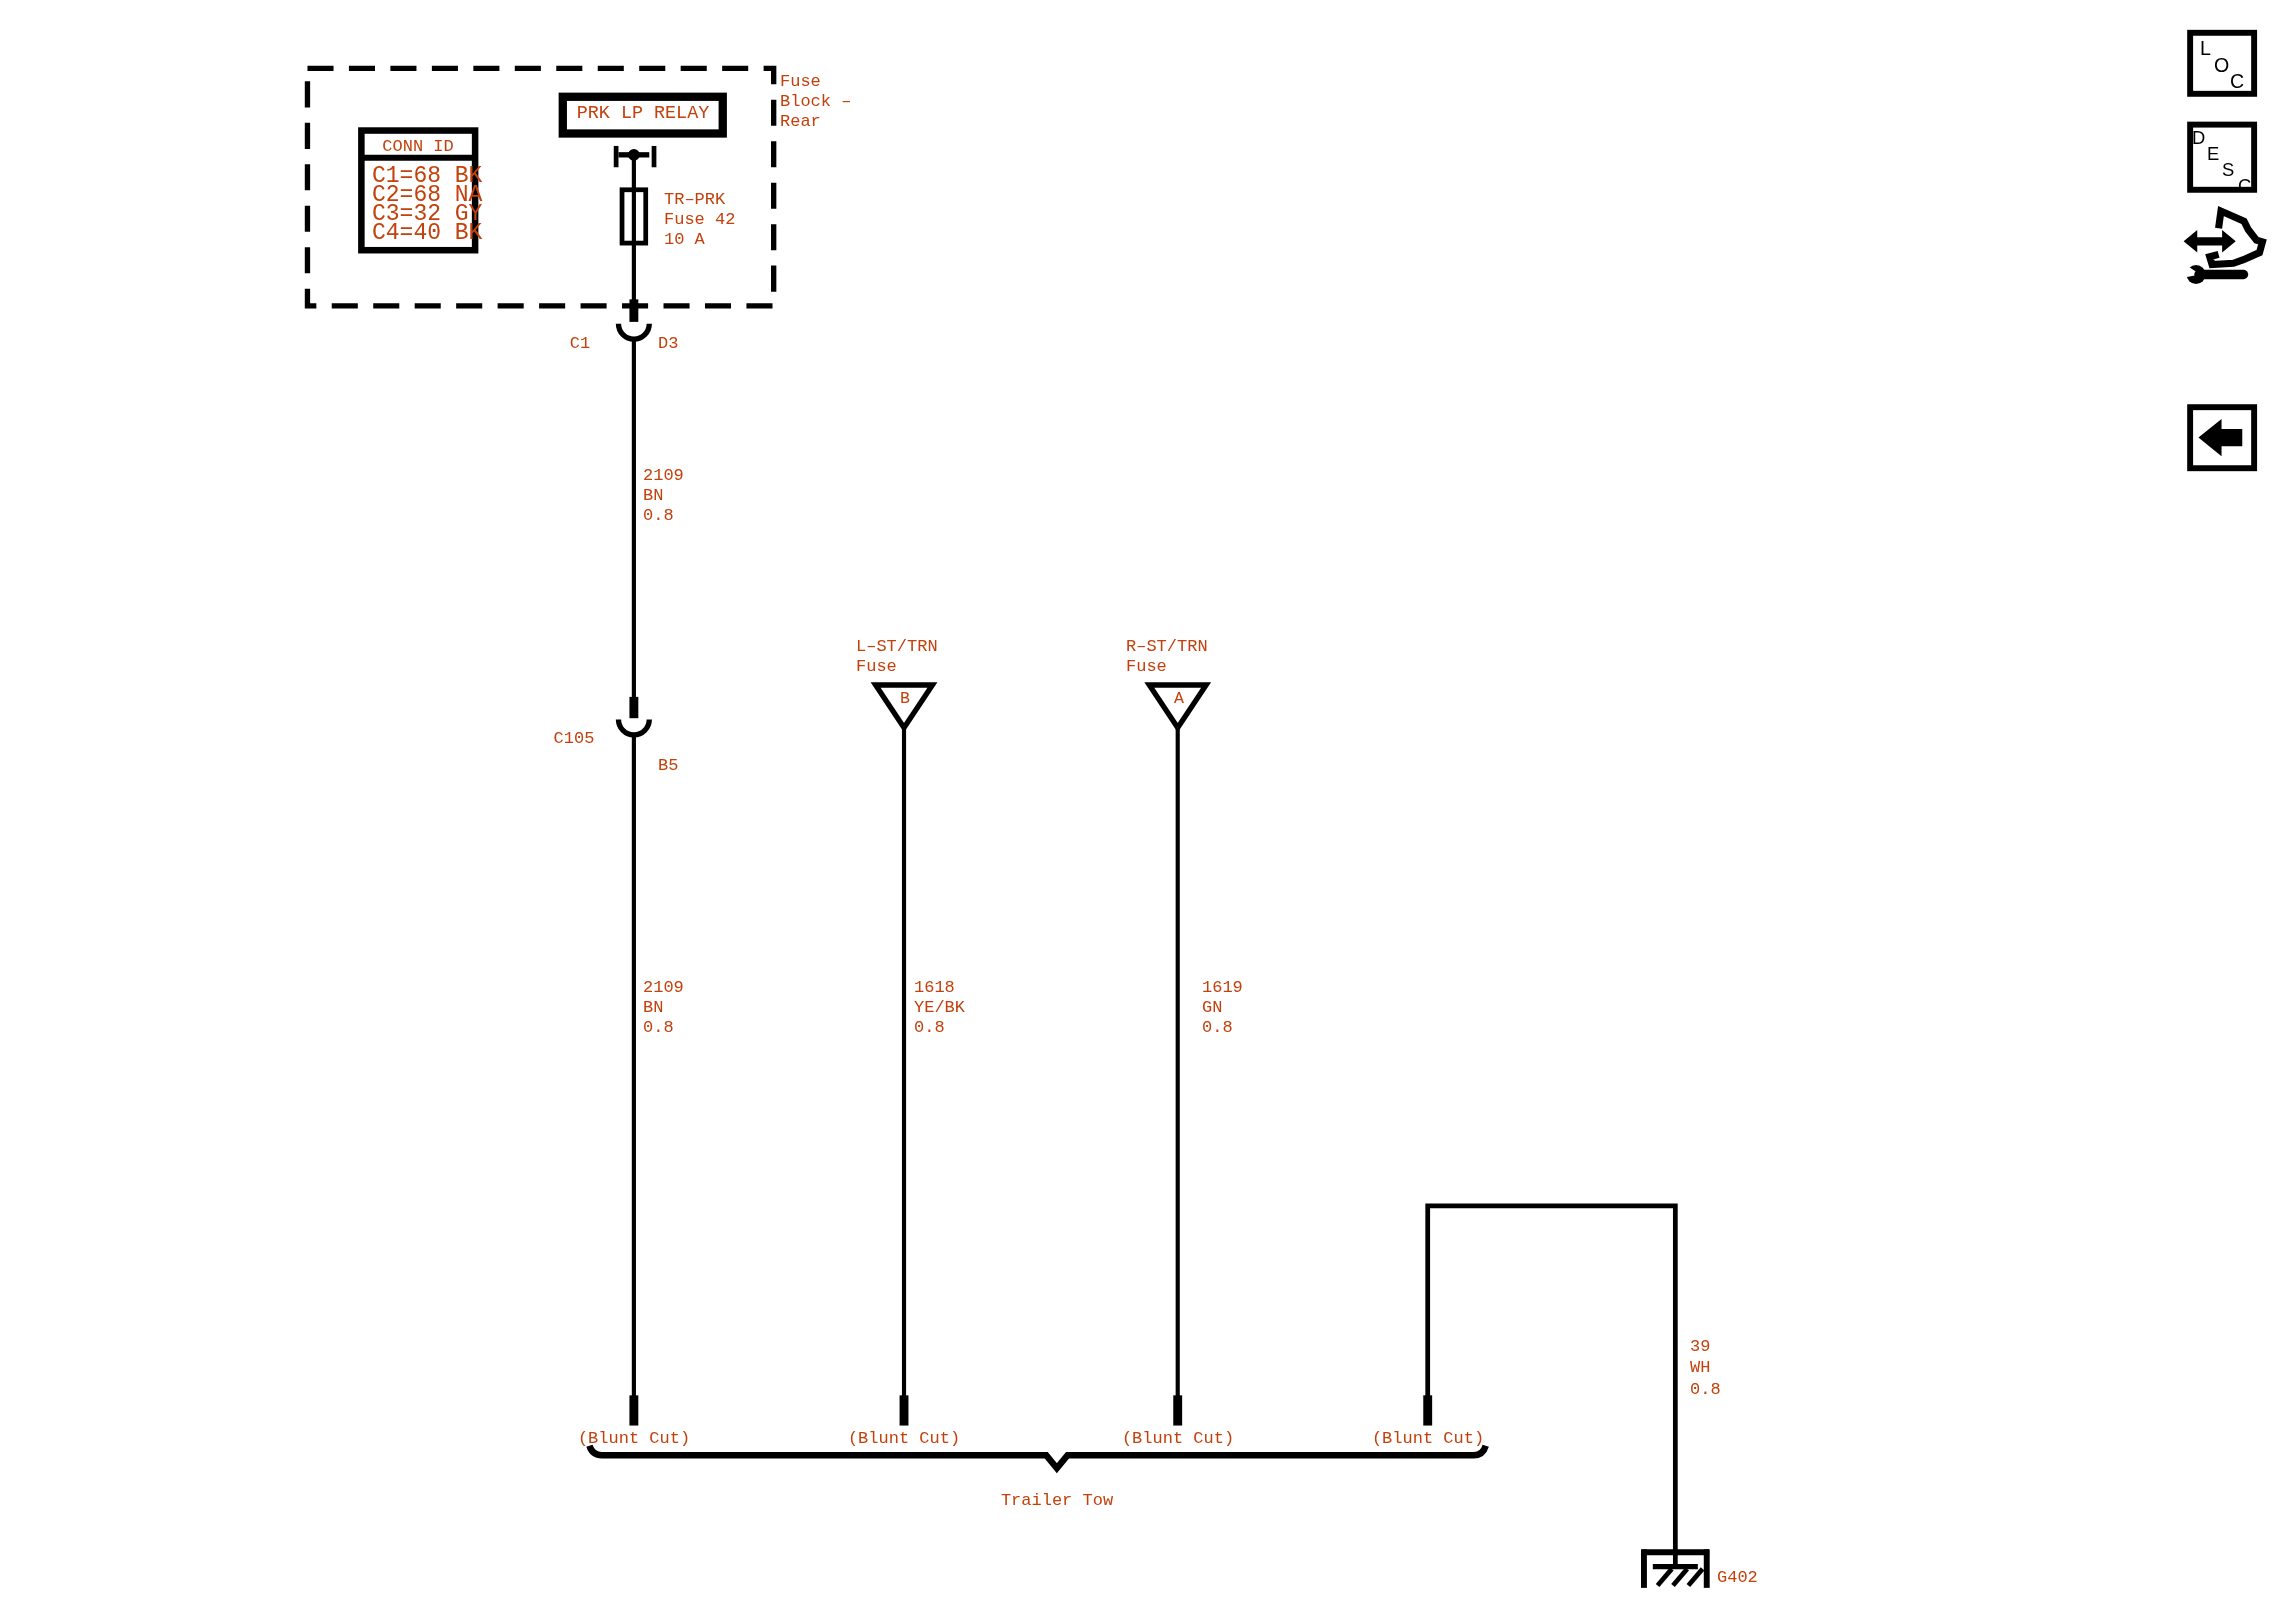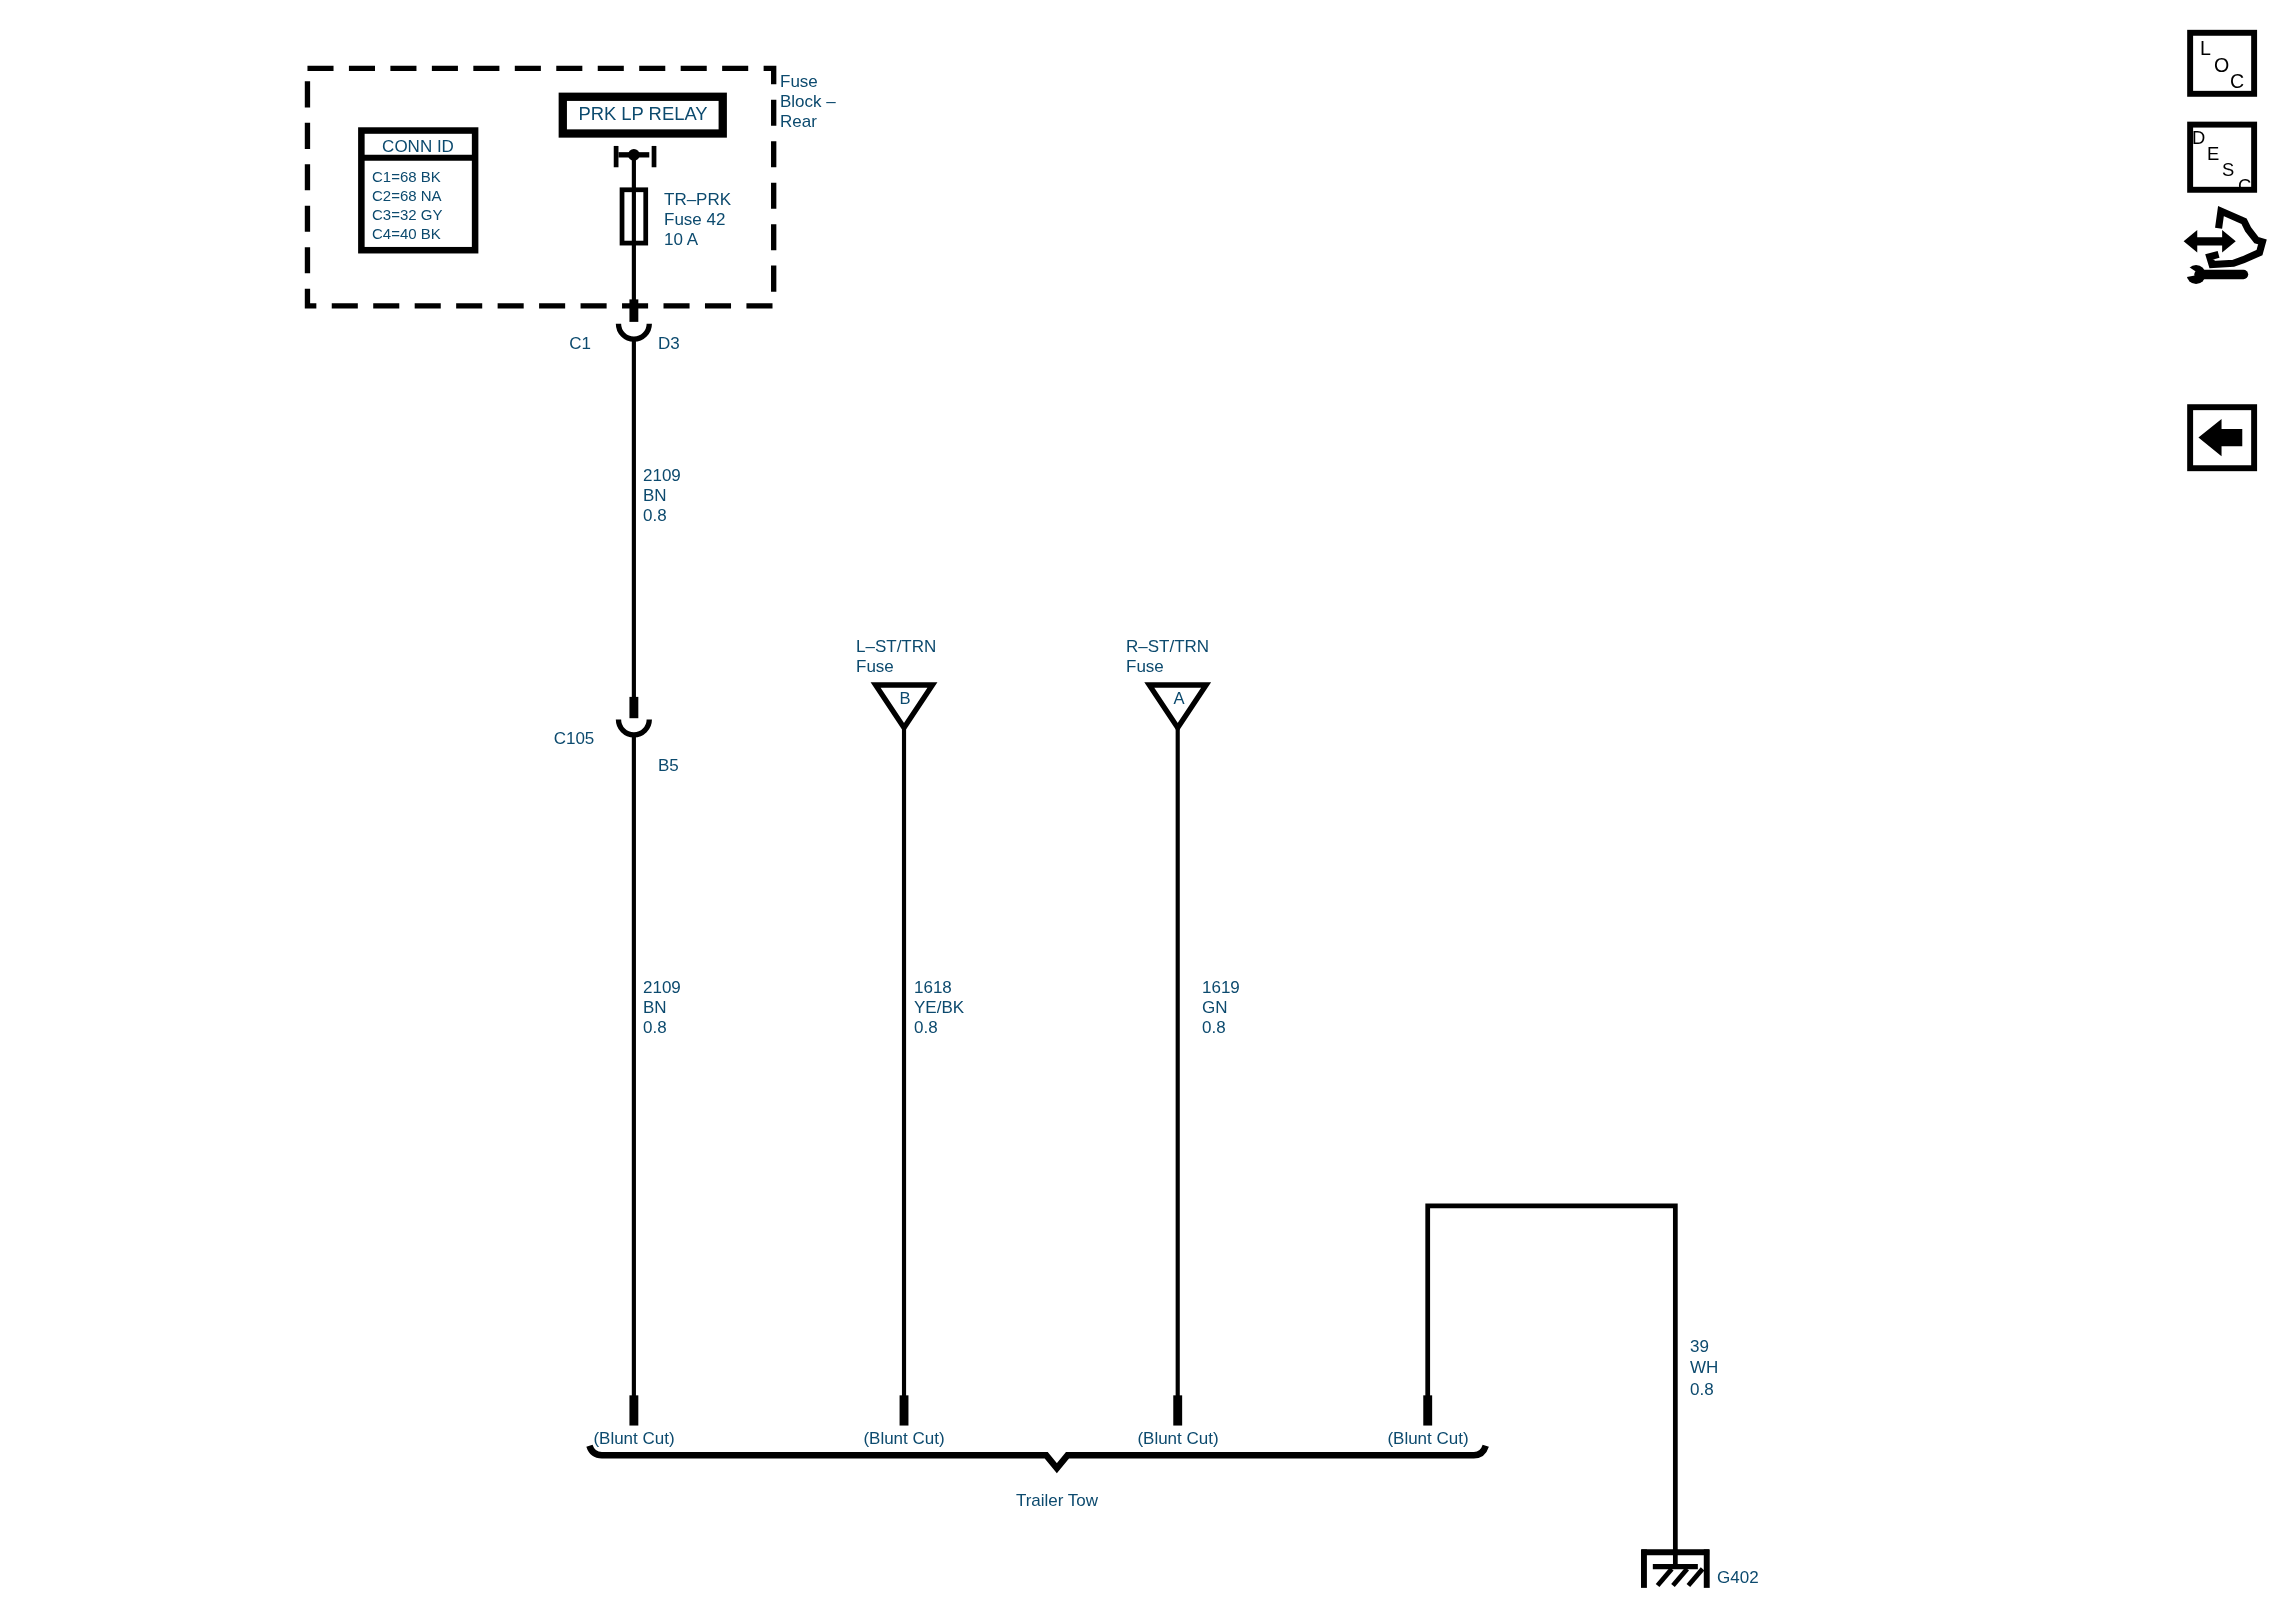--- a/index.html
+++ b/index.html
@@ -10,26 +10,27 @@
     font-family:"Liberation Sans", sans-serif;
     color:#000;
     overflow:hidden;
   }
   svg{position:absolute;left:0;top:0;}
   .t{
     position:absolute;
     font-size:17px;
     line-height:20px;
     white-space:nowrap;
-    color:#0c4a6e;
+    color:#c2410c;
+    font-family:Liberation Mono, monospace;
   }
   .t span{display:block;}
   .ctr{transform:translateX(-50%);text-align:right;}
   .rgt{text-align:center;}
-  .conn-rows{line-height:19px;font-size:15px;}
+  .conn-rows{line-height:19px;font-size:23px;}
   .relay-title{font-size:18.4px;}
   .boxletter{position:absolute;font-size:19.6px;line-height:19.6px;}
 </style>
 </head>
 <body>
 
 <div id="stage">
 
   <svg width="2295" height="1610" viewBox="0 0 3874 2717">
 

